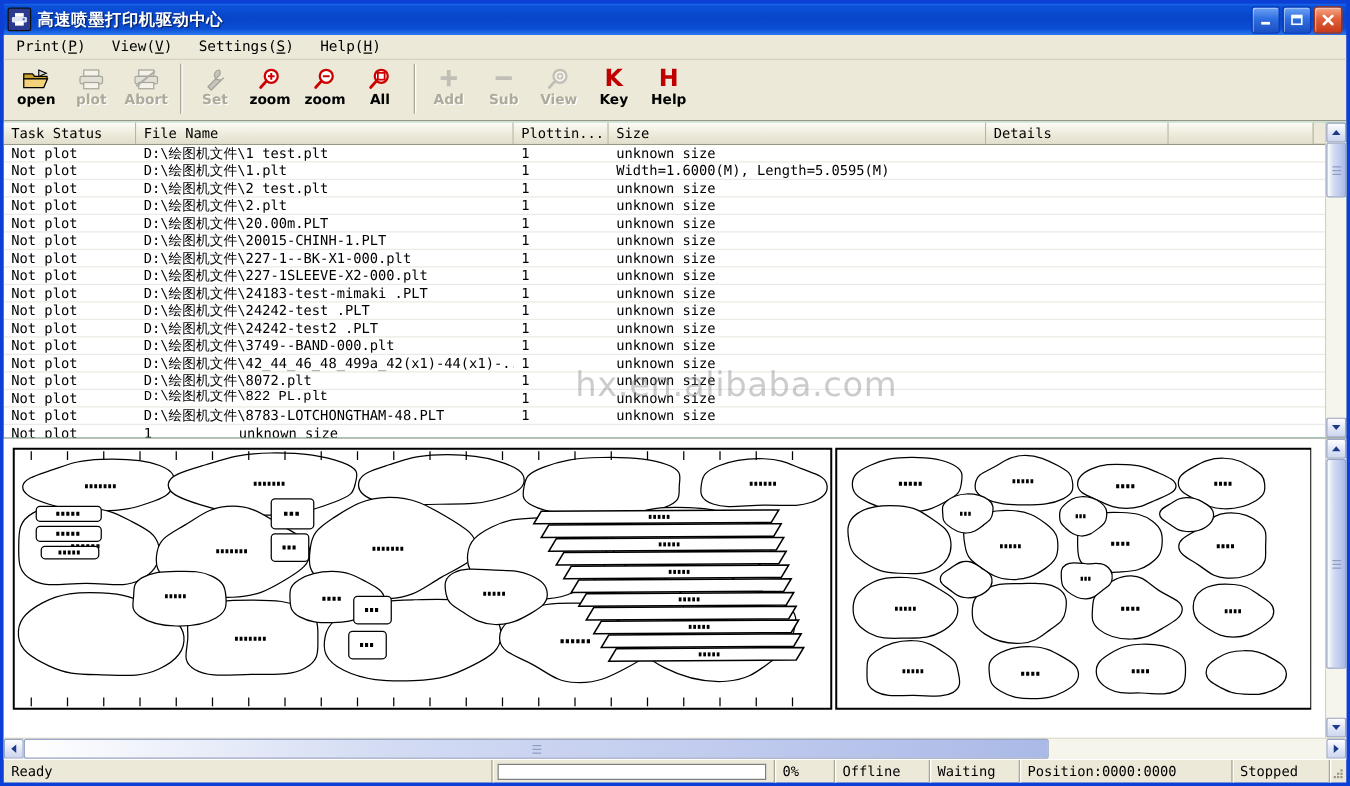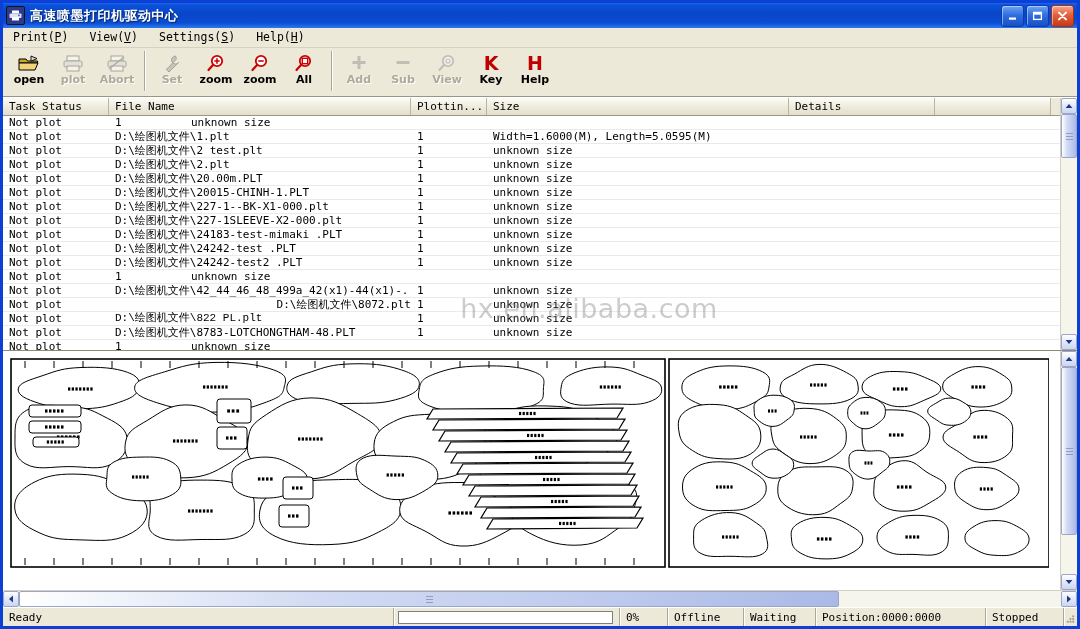--- a/index.html
+++ b/index.html
@@ -358,20 +358,21 @@
           <div class="lv-th" style="flex: 0 0 106px;">Task Status</div>
           <div class="lv-th" style="flex: 0 0 302px;">File Name</div>
           <div class="lv-th" style="flex: 0 0 76px;">Plottin...</div>
           <div class="lv-th" style="flex: 0 0 302px;">Size</div>
           <div class="lv-th" style="flex: 0 0 146px;">Details</div>
           <div class="lv-th" style="flex: 0 0 116px;"></div>
         </div>
       <div class="lv-body" id="lv-body">
           <div class="lv-row">
             <div class="lv-td" style="flex: 0 0 106px;">Not plot</div>
+            <div class="lv-td" style="flex: 0 0 302px;">D:\绘图机文件\1 test.plt</div>
             <div class="lv-td" style="flex: 0 0 76px;">1</div>
             <div class="lv-td" style="flex: 0 0 302px;">unknown size</div>
             <div class="lv-td" style="flex: 0 0 146px;"></div>
             <div class="lv-td" style="flex: 0 0 116px;"></div>
           </div>
           <div class="lv-row">
             <div class="lv-td" style="flex: 0 0 106px;">Not plot</div>
             <div class="lv-td" style="flex: 0 0 302px;">D:\绘图机文件\1.plt</div>
             <div class="lv-td" style="flex: 0 0 76px;">1</div>
             <div class="lv-td" style="flex: 0 0 302px;">Width=1.6000(M),  Length=5.0595(M)</div>
@@ -445,36 +446,37 @@
           <div class="lv-row">
             <div class="lv-td" style="flex: 0 0 106px;">Not plot</div>
             <div class="lv-td" style="flex: 0 0 302px;">D:\绘图机文件\24242-test2 .PLT</div>
             <div class="lv-td" style="flex: 0 0 76px;">1</div>
             <div class="lv-td" style="flex: 0 0 302px;">unknown size</div>
             <div class="lv-td" style="flex: 0 0 146px;"></div>
             <div class="lv-td" style="flex: 0 0 116px;"></div>
           </div>
           <div class="lv-row">
             <div class="lv-td" style="flex: 0 0 106px;">Not plot</div>
+            <div class="lv-td" style="flex: 0 0 302px;">D:\绘图机文件\3749--BAND-000.plt</div>
             <div class="lv-td" style="flex: 0 0 76px;">1</div>
             <div class="lv-td" style="flex: 0 0 302px;">unknown size</div>
             <div class="lv-td" style="flex: 0 0 146px;"></div>
             <div class="lv-td" style="flex: 0 0 116px;"></div>
           </div>
           <div class="lv-row">
             <div class="lv-td" style="flex: 0 0 106px;">Not plot</div>
             <div class="lv-td" style="flex: 0 0 302px;">D:\绘图机文件\42_44_46_48_499a_42(x1)-44(x1)-...</div>
             <div class="lv-td" style="flex: 0 0 76px;">1</div>
             <div class="lv-td" style="flex: 0 0 302px;">unknown size</div>
             <div class="lv-td" style="flex: 0 0 146px;"></div>
             <div class="lv-td" style="flex: 0 0 116px;"></div>
           </div>
           <div class="lv-row">
             <div class="lv-td" style="flex: 0 0 106px;">Not plot</div>
-            <div class="lv-td" style="flex: 0 0 302px; text-align: right;">D:\绘图机文件\8072.plt</div>
+            <div class="lv-td" style="flex: 0 0 302px;">D:\绘图机文件\8072.plt</div>
             <div class="lv-td" style="flex: 0 0 76px;">1</div>
             <div class="lv-td" style="flex: 0 0 302px;">unknown size</div>
             <div class="lv-td" style="flex: 0 0 146px;"></div>
             <div class="lv-td" style="flex: 0 0 116px;"></div>
           </div>
           <div class="lv-row">
             <div class="lv-td" style="flex: 0 0 106px;">Not plot</div>
             <div class="lv-td" style="flex: 0 0 302px; font-family: Liberation Mono, monospace;">D:\绘图机文件\822 PL.plt</div>
             <div class="lv-td" style="flex: 0 0 76px;">1</div>
             <div class="lv-td" style="flex: 0 0 302px;">unknown size</div>

